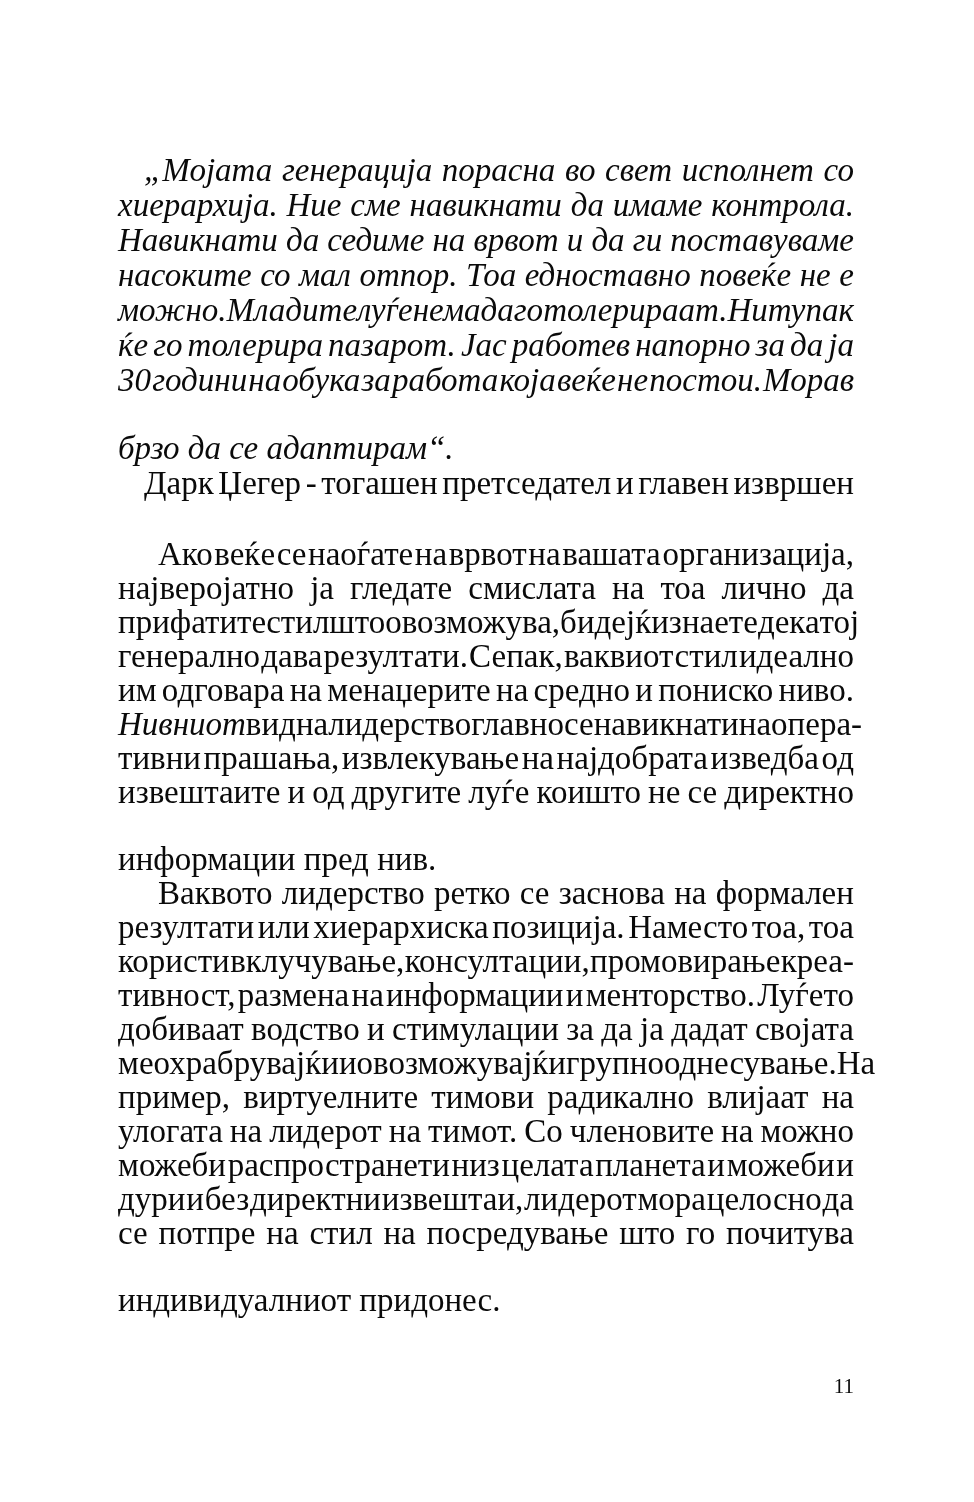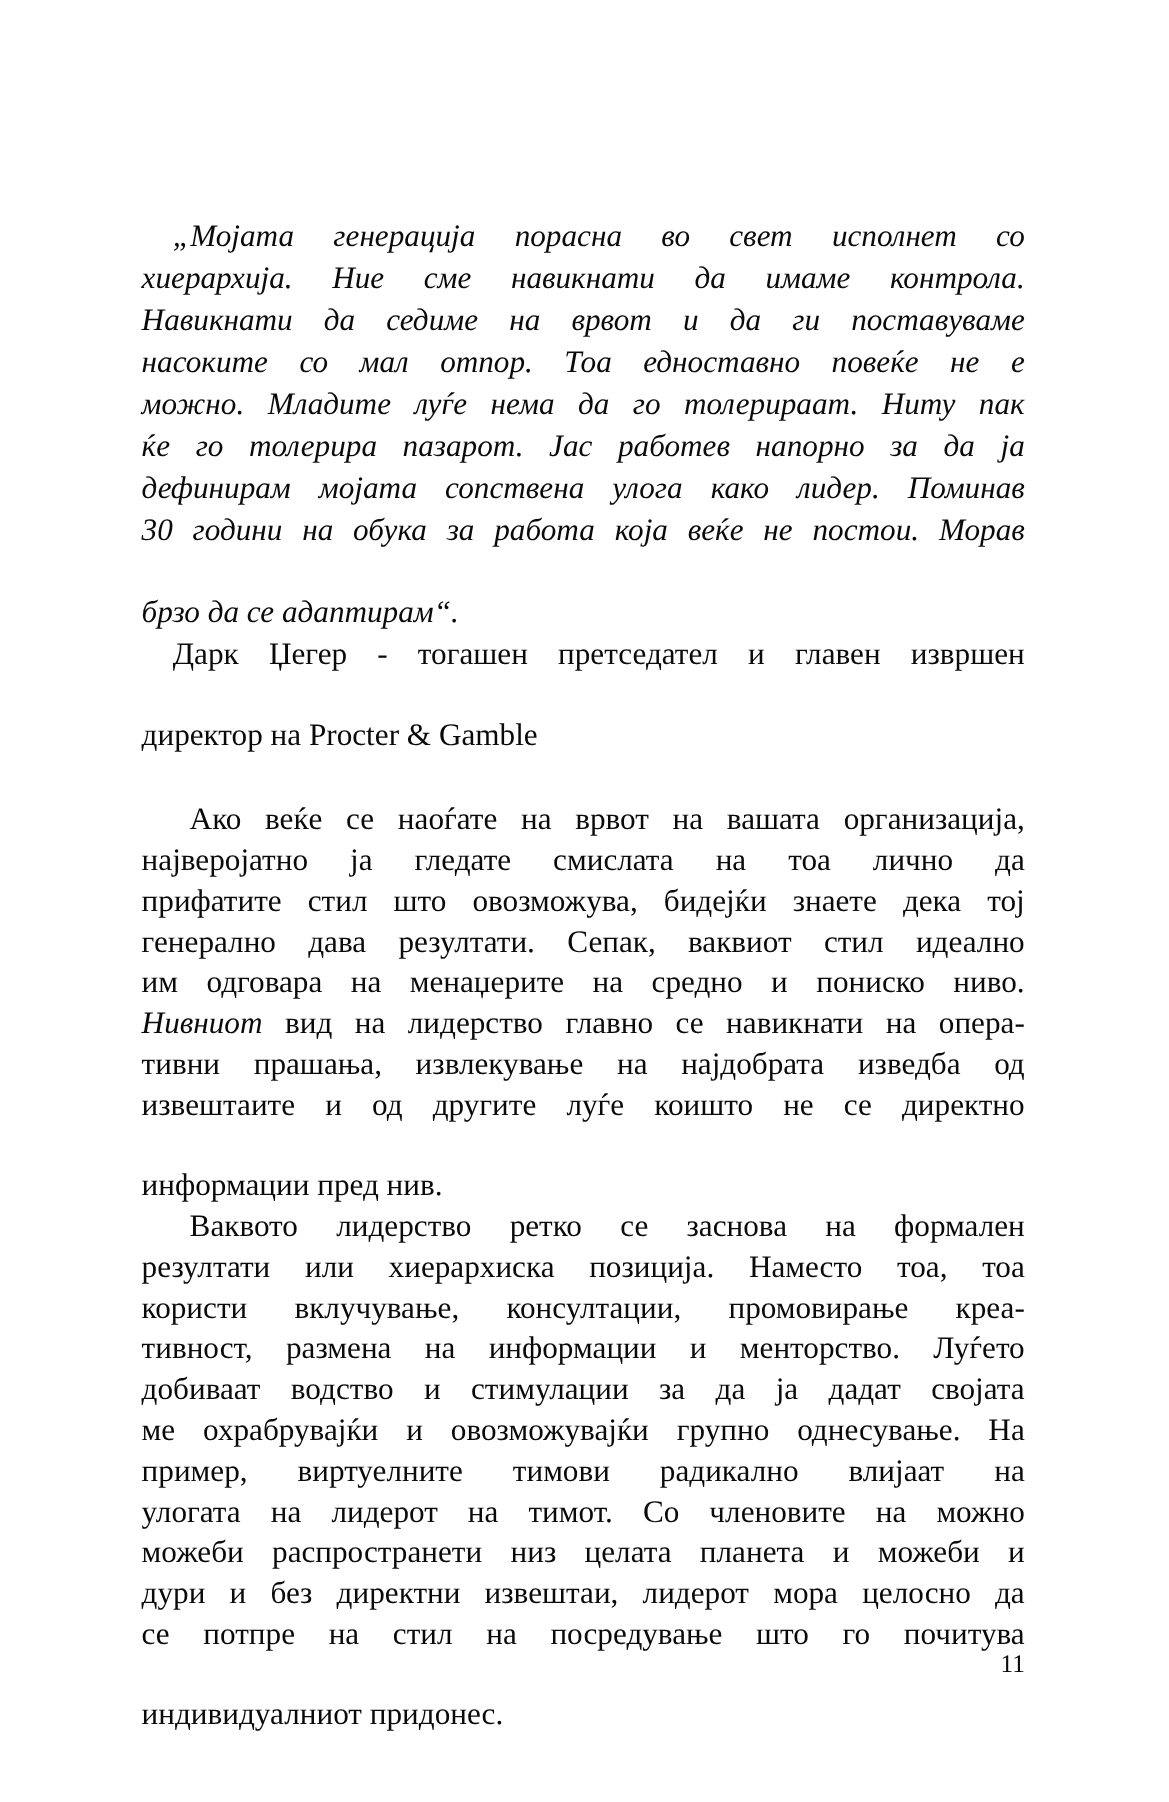--- a/index.html
+++ b/index.html
@@ -12,23 +12,23 @@
     width: 974px;
     height: 1502px;
     background: #ffffff;
     color: #0a0a0a;
     font-family: "Liberation Serif", "DejaVu Serif", serif;
     overflow: hidden;
   }
   .page-text {
     position: absolute;
     left: 118px;
-    top: 179px;
+    top: 153px;
     width: 736px;
-    font-size: 26px;
+    font-size: 33px;
   }
   .paragraph { padding: 0; margin: 0; }
   .paragraph.gap { margin-top: 36px; }
 
   .style-quote .line { height: 35px; line-height: 35px; }
   .style-body  .line { height: 34px; line-height: 34px; }
 
   .line { white-space: nowrap; }
   .line.just {
     display: flex;
@@ -114,29 +114,20 @@
           <span class="word">толерира</span>
           <span class="word">пазарот.</span>
           <span class="word">Јас</span>
           <span class="word">работев</span>
           <span class="word">напорно</span>
           <span class="word">за</span>
           <span class="word">да</span>
           <span class="word">ја</span>
         </div>
         <div class="line just italic">
-          <span class="word">дефинирам</span>
-          <span class="word">мојата</span>
-          <span class="word">сопствена</span>
-          <span class="word">улога</span>
-          <span class="word">како</span>
-          <span class="word">лидер.</span>
-          <span class="word">Поминав</span>
-        </div>
-        <div class="line just italic">
           <span class="word">30</span>
           <span class="word">години</span>
           <span class="word">на</span>
           <span class="word">обука</span>
           <span class="word">за</span>
           <span class="word">работа</span>
           <span class="word">која</span>
           <span class="word">веќе</span>
           <span class="word">не</span>
           <span class="word">постои.</span>
@@ -148,21 +139,20 @@
         <div class="line just first">
           <span class="word">Дарк</span>
           <span class="word">Џегер</span>
           <span class="word">-</span>
           <span class="word">тогашен</span>
           <span class="word">претседател</span>
           <span class="word">и</span>
           <span class="word">главен</span>
           <span class="word">извршен</span>
         </div>
-        <div class="line last">директор на Procter &amp; Gamble</div>
       </div>
       <div class="paragraph style-body gap">
         <div class="line just first">
           <span class="word">Ако</span>
           <span class="word">веќе</span>
           <span class="word">се</span>
           <span class="word">наоѓате</span>
           <span class="word">на</span>
           <span class="word">врвот</span>
           <span class="word">на</span>

